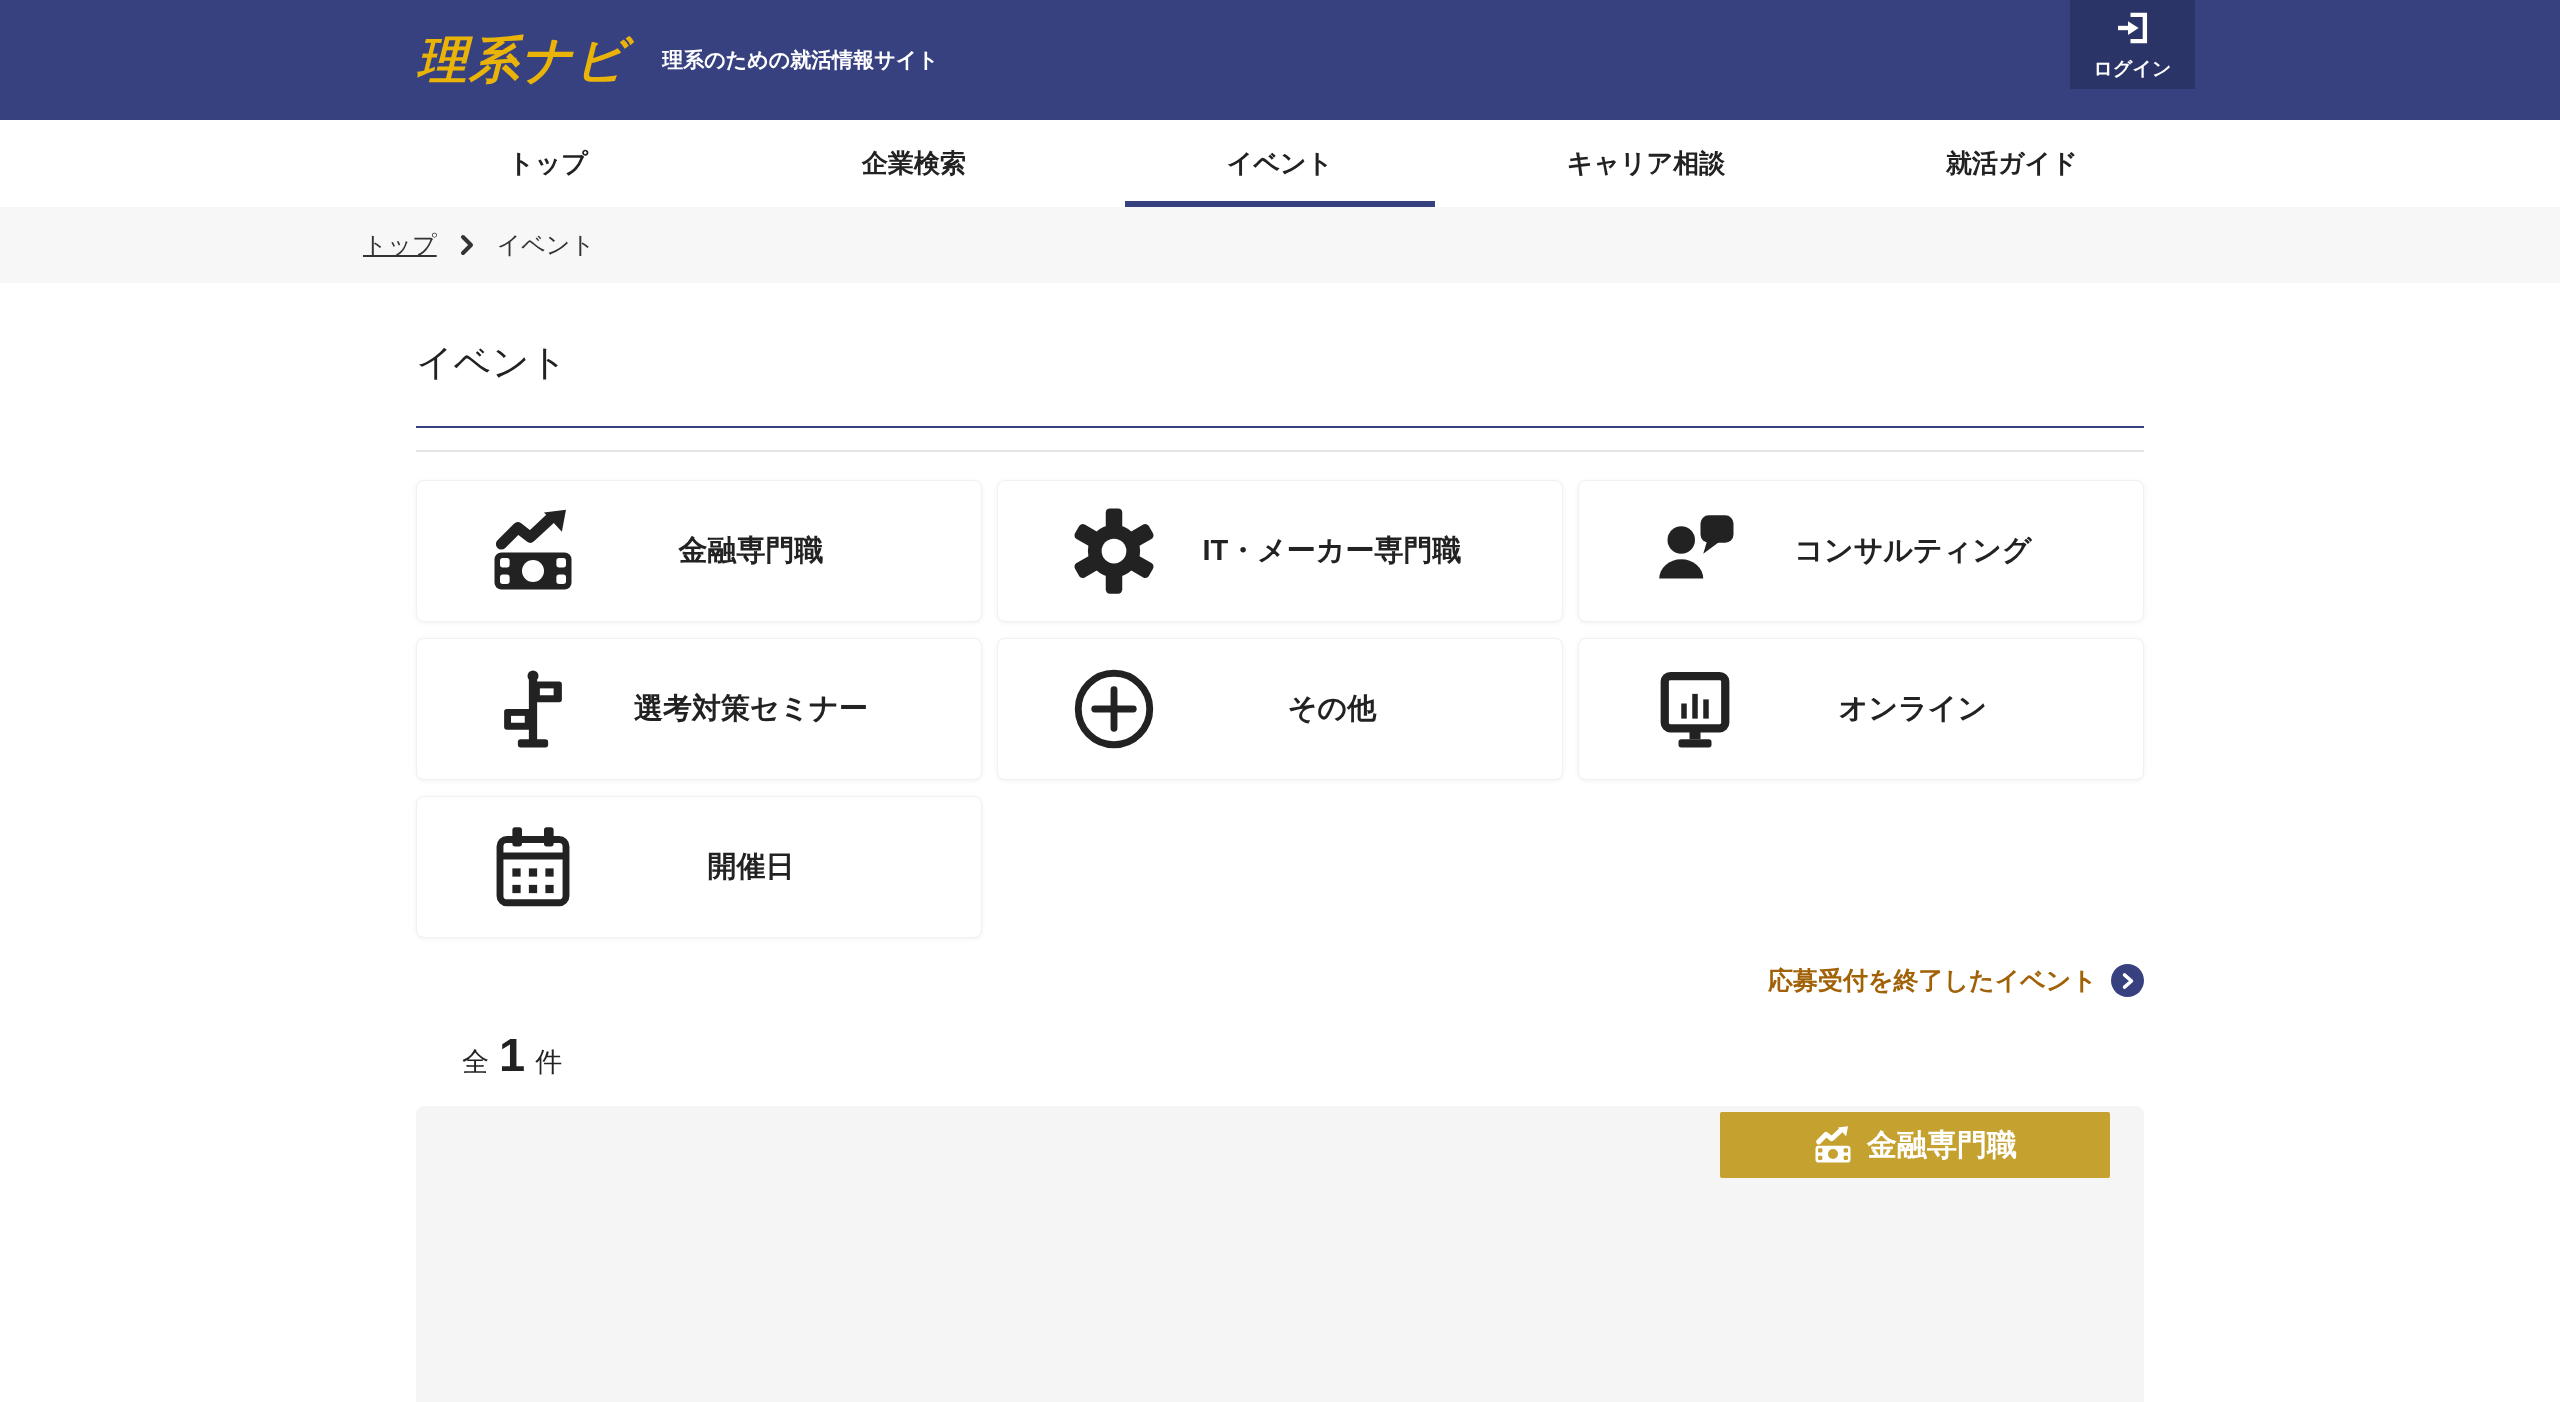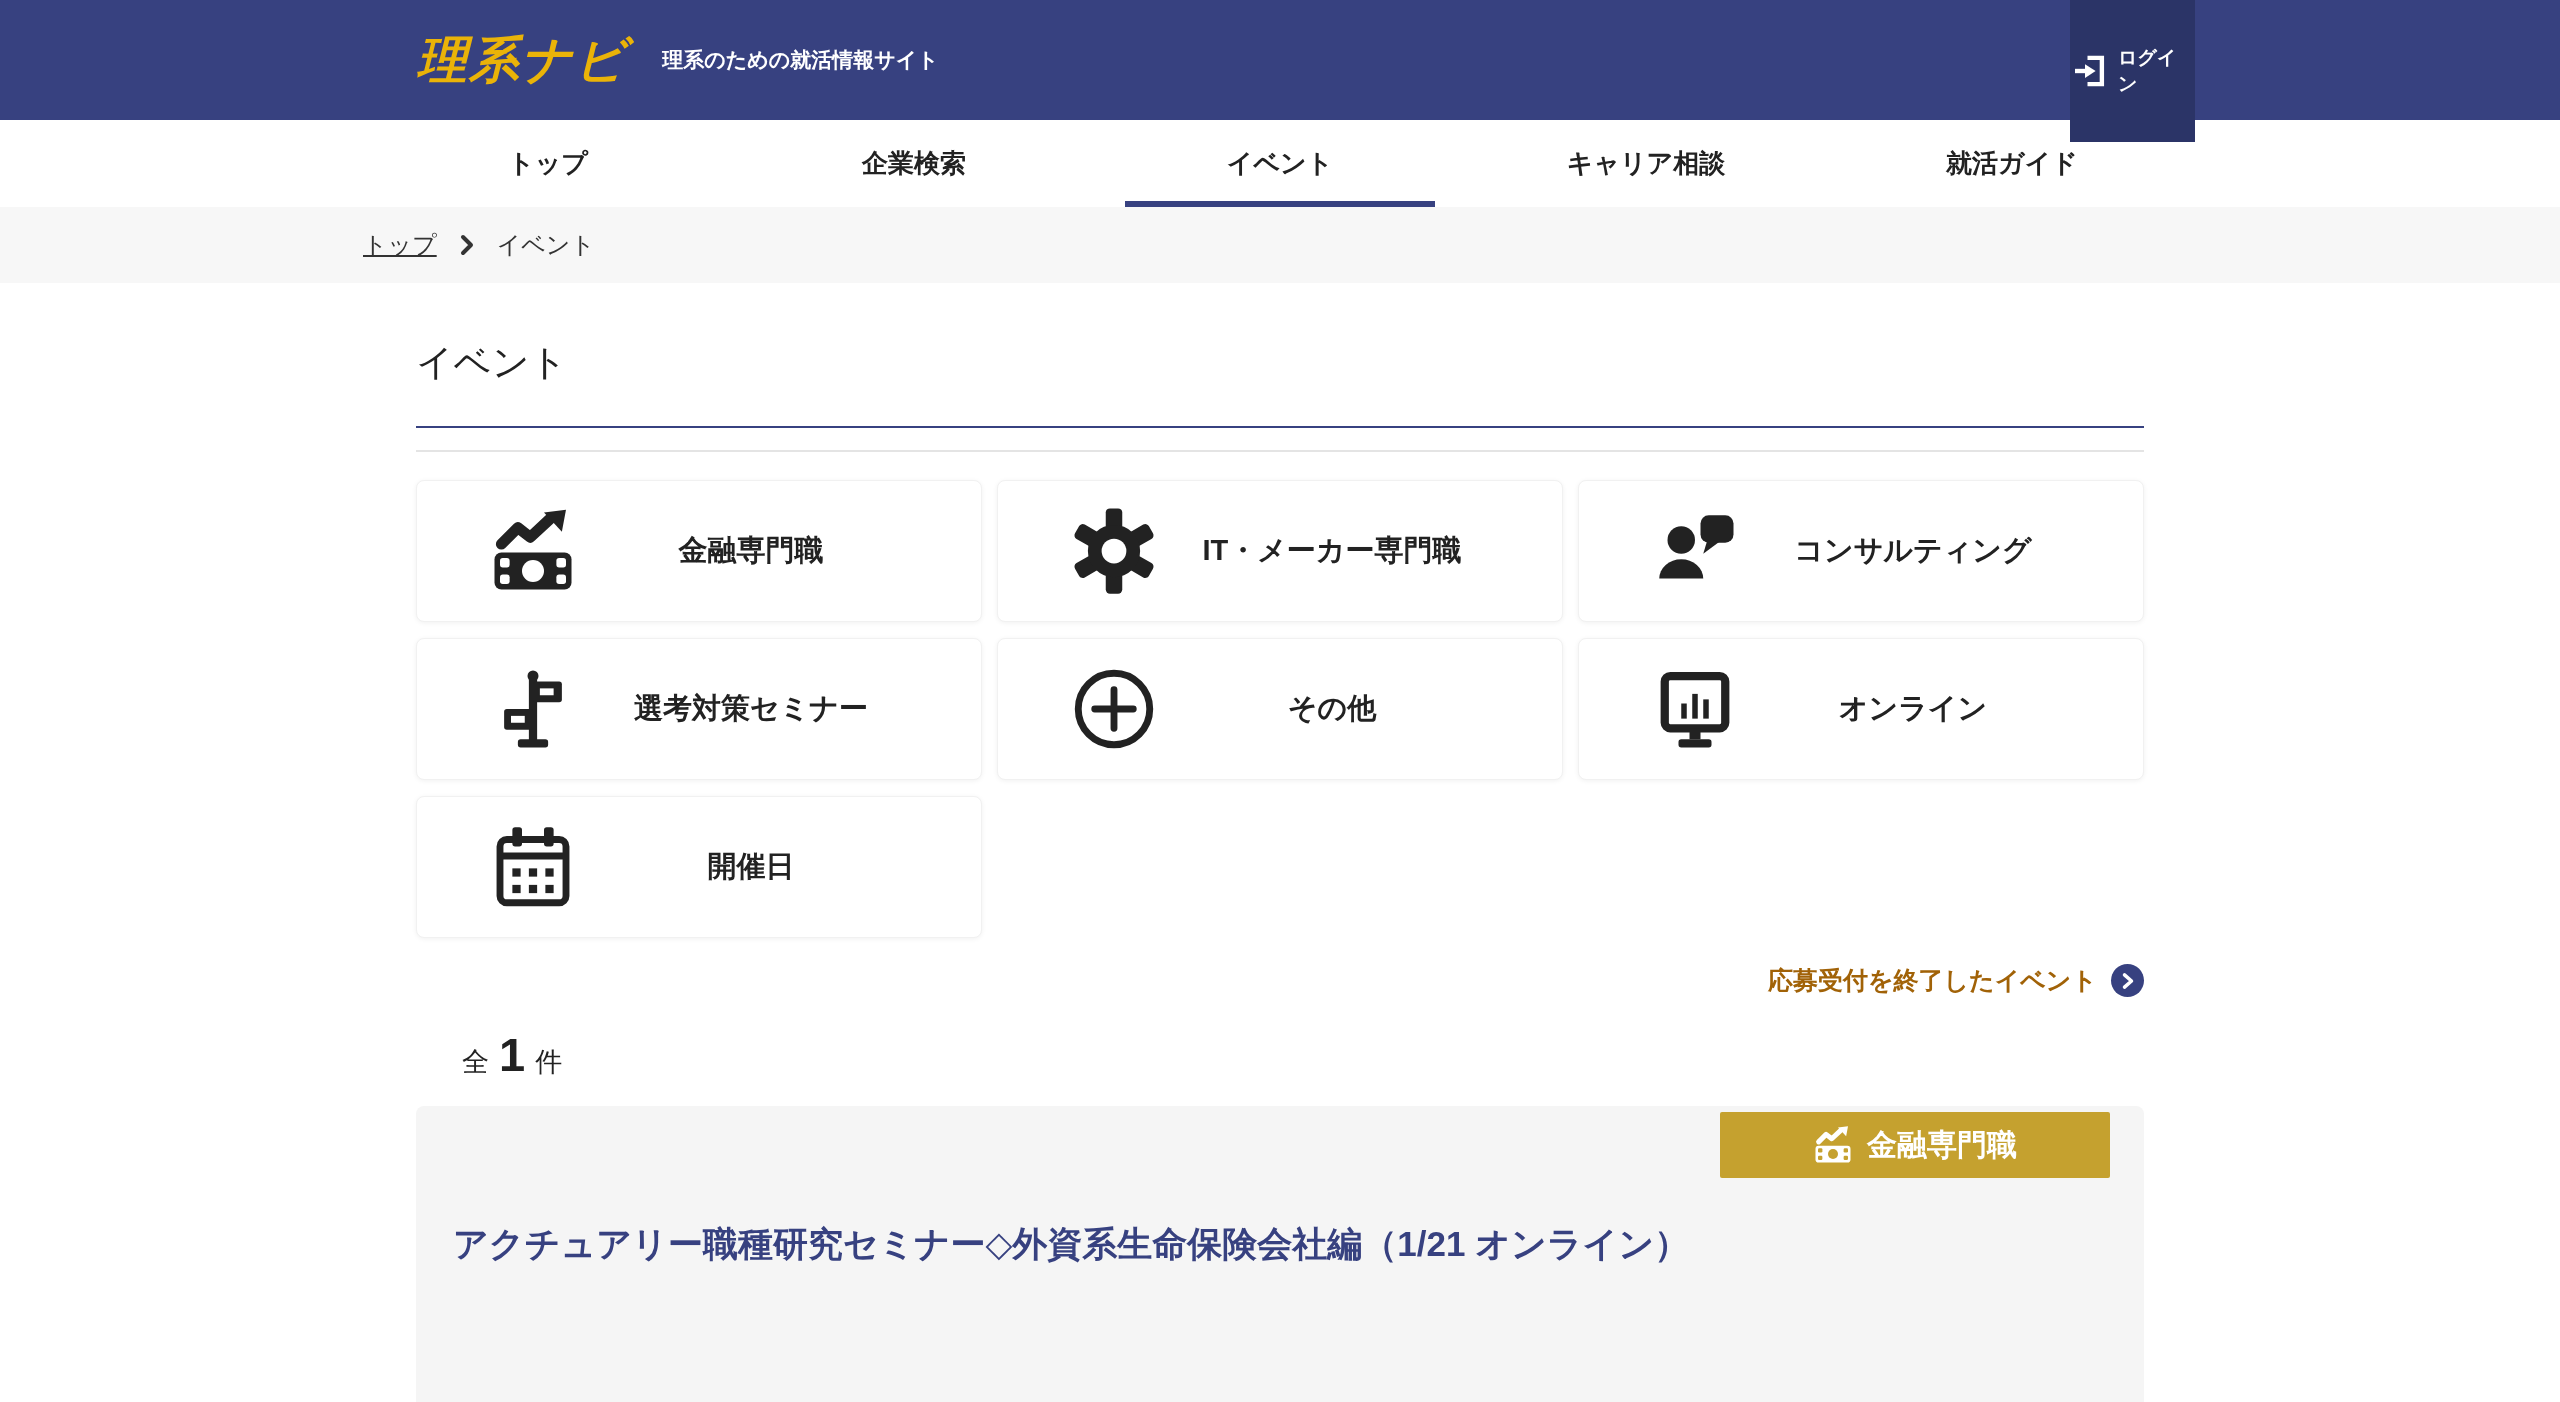--- a/index.html
+++ b/index.html
@@ -3,22 +3,22 @@
 <meta charset="utf-8">
 <style>
   * { margin:0; padding:0; box-sizing:border-box; }
   html,body { width:2560px; height:1402px; overflow:hidden; background:#fff;
     font-family:"Liberation Sans","DejaVu Sans",sans-serif; color:#222; }
 
   
   .header { position:relative; height:120px; background:#374180; display:flex; align-items:center; }
   .logo { margin-left:417px; font-size:50px; font-style:italic; font-weight:800; color:#eab308; letter-spacing:2px; }
   .tagline { margin-left:35px; font-size:21px; font-weight:700; color:#fff; }
-  .login-btn { position:absolute; left:2070px; top:0; width:125px; height:142px; background:#2b3467;
-    display:flex; flex-direction:row; align-items:center; justify-content:center; gap:8px;
+  .login-btn { position:absolute; left:2070px; top:0; width:125px; height:89px; background:#2b3467;
+    display:flex; flex-direction:column; align-items:center; justify-content:center; gap:8px;
     color:#fff; font-size:19px; font-weight:700; cursor:pointer; }
 
   
   .nav { width:1830px; margin:0 auto; height:87px; display:flex; background:#fff; }
   .nav-item { flex:1; display:flex; align-items:center; justify-content:center; position:relative;
     font-size:26px; font-weight:700; cursor:pointer; }
   .nav-underline { position:absolute; bottom:0; left:50%; transform:translateX(-50%);
     width:310px; height:6px; background:#374180; display:none; }
   .nav-item.active .nav-underline { display:block; }
 
@@ -259,17 +259,16 @@
             <circle cx="32" cy="46.5" r="8" fill="#c5a12f"></circle>
             <rect x="8" y="37" width="7" height="7" rx="2" fill="#c5a12f"></rect>
             <rect x="49" y="37" width="7" height="7" rx="2" fill="#c5a12f"></rect>
             <rect x="8" y="49" width="7" height="7" rx="2" fill="#c5a12f"></rect>
             <rect x="49" y="49" width="7" height="7" rx="2" fill="#c5a12f"></rect>
           </svg>
         </span>
         <span>金融専門職</span>
       </div>
     </div>
-    <div class="event-title">アクチュアリー職種研究セミナー◇外資系生命保険会社編（1/21 オンライン）</div>
 
   </div>
 
 </div>
 
 </body></html>

